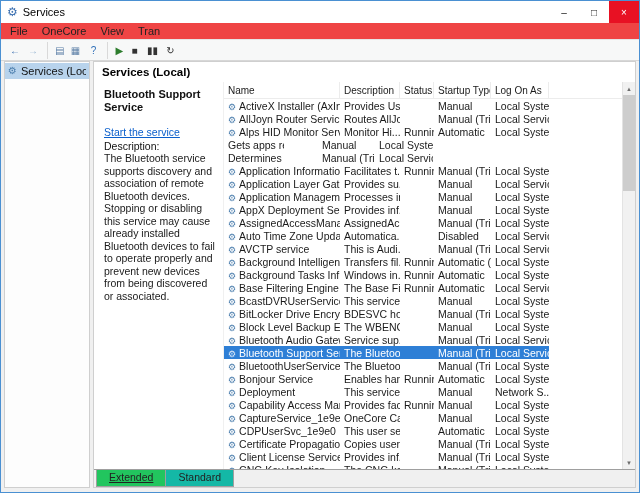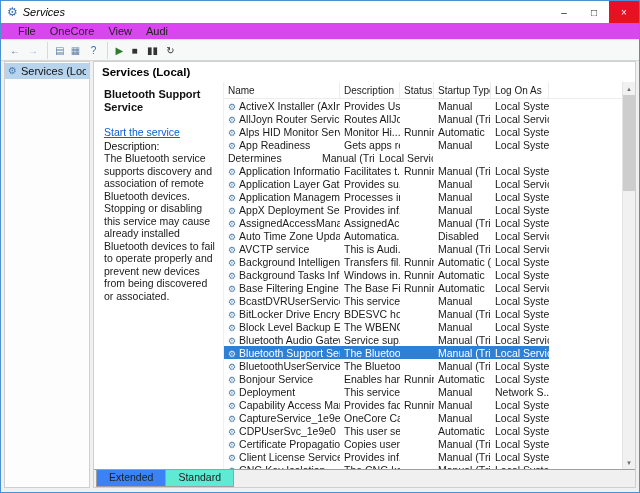--- a/index.html
+++ b/index.html
@@ -10,27 +10,27 @@
     width:640px; height:493px;
     border:1px solid #4a90d2;
     background:#f0f0f0;
     position:relative; overflow:hidden;
     font-size:11px; color:#111;
   }
 
   
   .titlebar { height:22px; background:#ffffff; display:flex; align-items:center; padding-left:6px; }
   .title-icon { font-size:12px; color:#3a6fb0; margin-right:5px; line-height:1; }
-  .title-text { font-size:11px; color:#000;font-style:italic; }
+  .title-text { font-size:11px; color:#000; }
   .win-controls { margin-left:auto; display:flex; height:100%; }
   .win-btn { width:30px; height:100%; display:flex; align-items:center; justify-content:center; font-size:10px; color:#222; }
   .win-btn.close { background:#e81123; color:#fff; }
 
   
-  .menubar { height:17px; background:#d946ef; display:flex; align-items:center; padding-left:10px; border-bottom:1px solid #e6e6e6; }
+  .menubar { height:17px; background:#ef4444; display:flex; align-items:center; padding-left:2px; border-bottom:1px solid #e6e6e6; }
   .menu-item { padding:0 7px; font-size:11px; color:#222; }
 
   
   .toolbar { height:21px; background:#f7f8f8; border-bottom:1px solid #d7d7d7; display:flex; align-items:center; padding:0 5px; }
   .tb-btn { min-width:18px; height:17px; display:flex; align-items:center; justify-content:center; font-size:10px; color:#444; padding:0 2px; }
   .sep-before { border-left:1px solid #d9d9d9; margin-left:5px; padding-left:7px; }
 
   
   .main { display:flex; height:calc(100% - 60px); padding:0 3px 4px 3px; gap:3px; }
   .tree-panel { width:86px; background:#fdfdfd; border:1px solid #cfcfcf; flex-shrink:0; padding-top:1px; }
@@ -67,22 +67,22 @@
   .cell-text { overflow:hidden; white-space:nowrap; }
 
   
   .vscroll { position:absolute; top:0; right:0; bottom:0; width:13px; background:#f1f1f1; border-left:1px solid #e3e3e3; display:flex; flex-direction:column; }
   .scroll-arrow { height:13px; display:flex; align-items:center; justify-content:center; font-size:6px; color:#6d6d6d; flex-shrink:0; }
   .scroll-thumb { height:96px; background:#cdcdcd; flex-shrink:0; }
   .scroll-spacer { flex:1; }
 
   
   .tabbar { height:18px; background:#f0f0f0; border-top:1px solid #9f9f9f; display:flex; padding-left:2px; flex-shrink:0; }
-  .tab { padding:1px 12px 0; font-size:10.5px; border:1px solid #9f9f9f; border-top:none; background:#5eead4; color:#222; margin-right:-1px; }
-  .tab.active { background:#3b82f6; }
+  .tab { padding:1px 12px 0; font-size:10.5px; border:1px solid #9f9f9f; border-top:none; background:#14b8a6; color:#222; margin-right:-1px; }
+  .tab.active { background:#22c55e;text-decoration:underline; }
 </style>
 </head>
 <body>
 
 <div class="window">
 
   <div class="titlebar">
     <span class="title-icon">⚙</span>
     <span class="title-text">Services</span>
     <div class="win-controls">
@@ -90,21 +90,21 @@
       <div class="win-btn">□</div>
       <div class="win-btn close">×</div>
     </div>
   </div>
 
   <div class="menubar">
 
   <div class="menu-item">File</div>
       <div class="menu-item">OneCore</div>
       <div class="menu-item">View</div>
-      <div class="menu-item">Audi</div>
+      <div class="menu-item">Tran</div>
     </div>
 
   <div class="toolbar">
 
   <div class="tb-btn" style="color: rgb(58, 111, 176);">←</div>
       <div class="tb-btn" style="color: rgb(155, 184, 212);">→</div>
       <div class="tb-btn sep-before" style="color: rgb(90, 126, 166);">▤</div>
       <div class="tb-btn" style="color: rgb(90, 126, 166);">▦</div>
       <div class="tb-btn" style="color: rgb(47, 111, 184);">?</div>
       <div class="tb-btn sep-before" style="color: rgb(45, 125, 45);">▶</div>
@@ -166,23 +166,20 @@
               <div class="svc-row">
               <div class="col col-name">
                 <span class="gear">⚙</span><span class="cell-text">Alps HID Monitor Service</span>
               </div>
               <div class="col col-desc cell-text">Monitor Hi...</div>
               <div class="col col-status cell-text">Running</div>
               <div class="col col-startup cell-text">Automatic</div>
               <div class="col col-logon cell-text">Local Syste...</div>
             </div>
               <div class="svc-row">
-              <div class="col col-name">
-                <span class="gear">⚙</span><span class="cell-text">App Readiness</span>
-              </div>
               <div class="col col-desc cell-text">Gets apps re...</div>
               <div class="col col-status cell-text"></div>
               <div class="col col-startup cell-text">Manual</div>
               <div class="col col-logon cell-text">Local Syste...</div>
             </div>
               <div class="svc-row">
               <div class="col col-desc cell-text">Determines ...</div>
               <div class="col col-status cell-text"></div>
               <div class="col col-startup cell-text">Manual (Trig...</div>
               <div class="col col-logon cell-text">Local Service</div>

